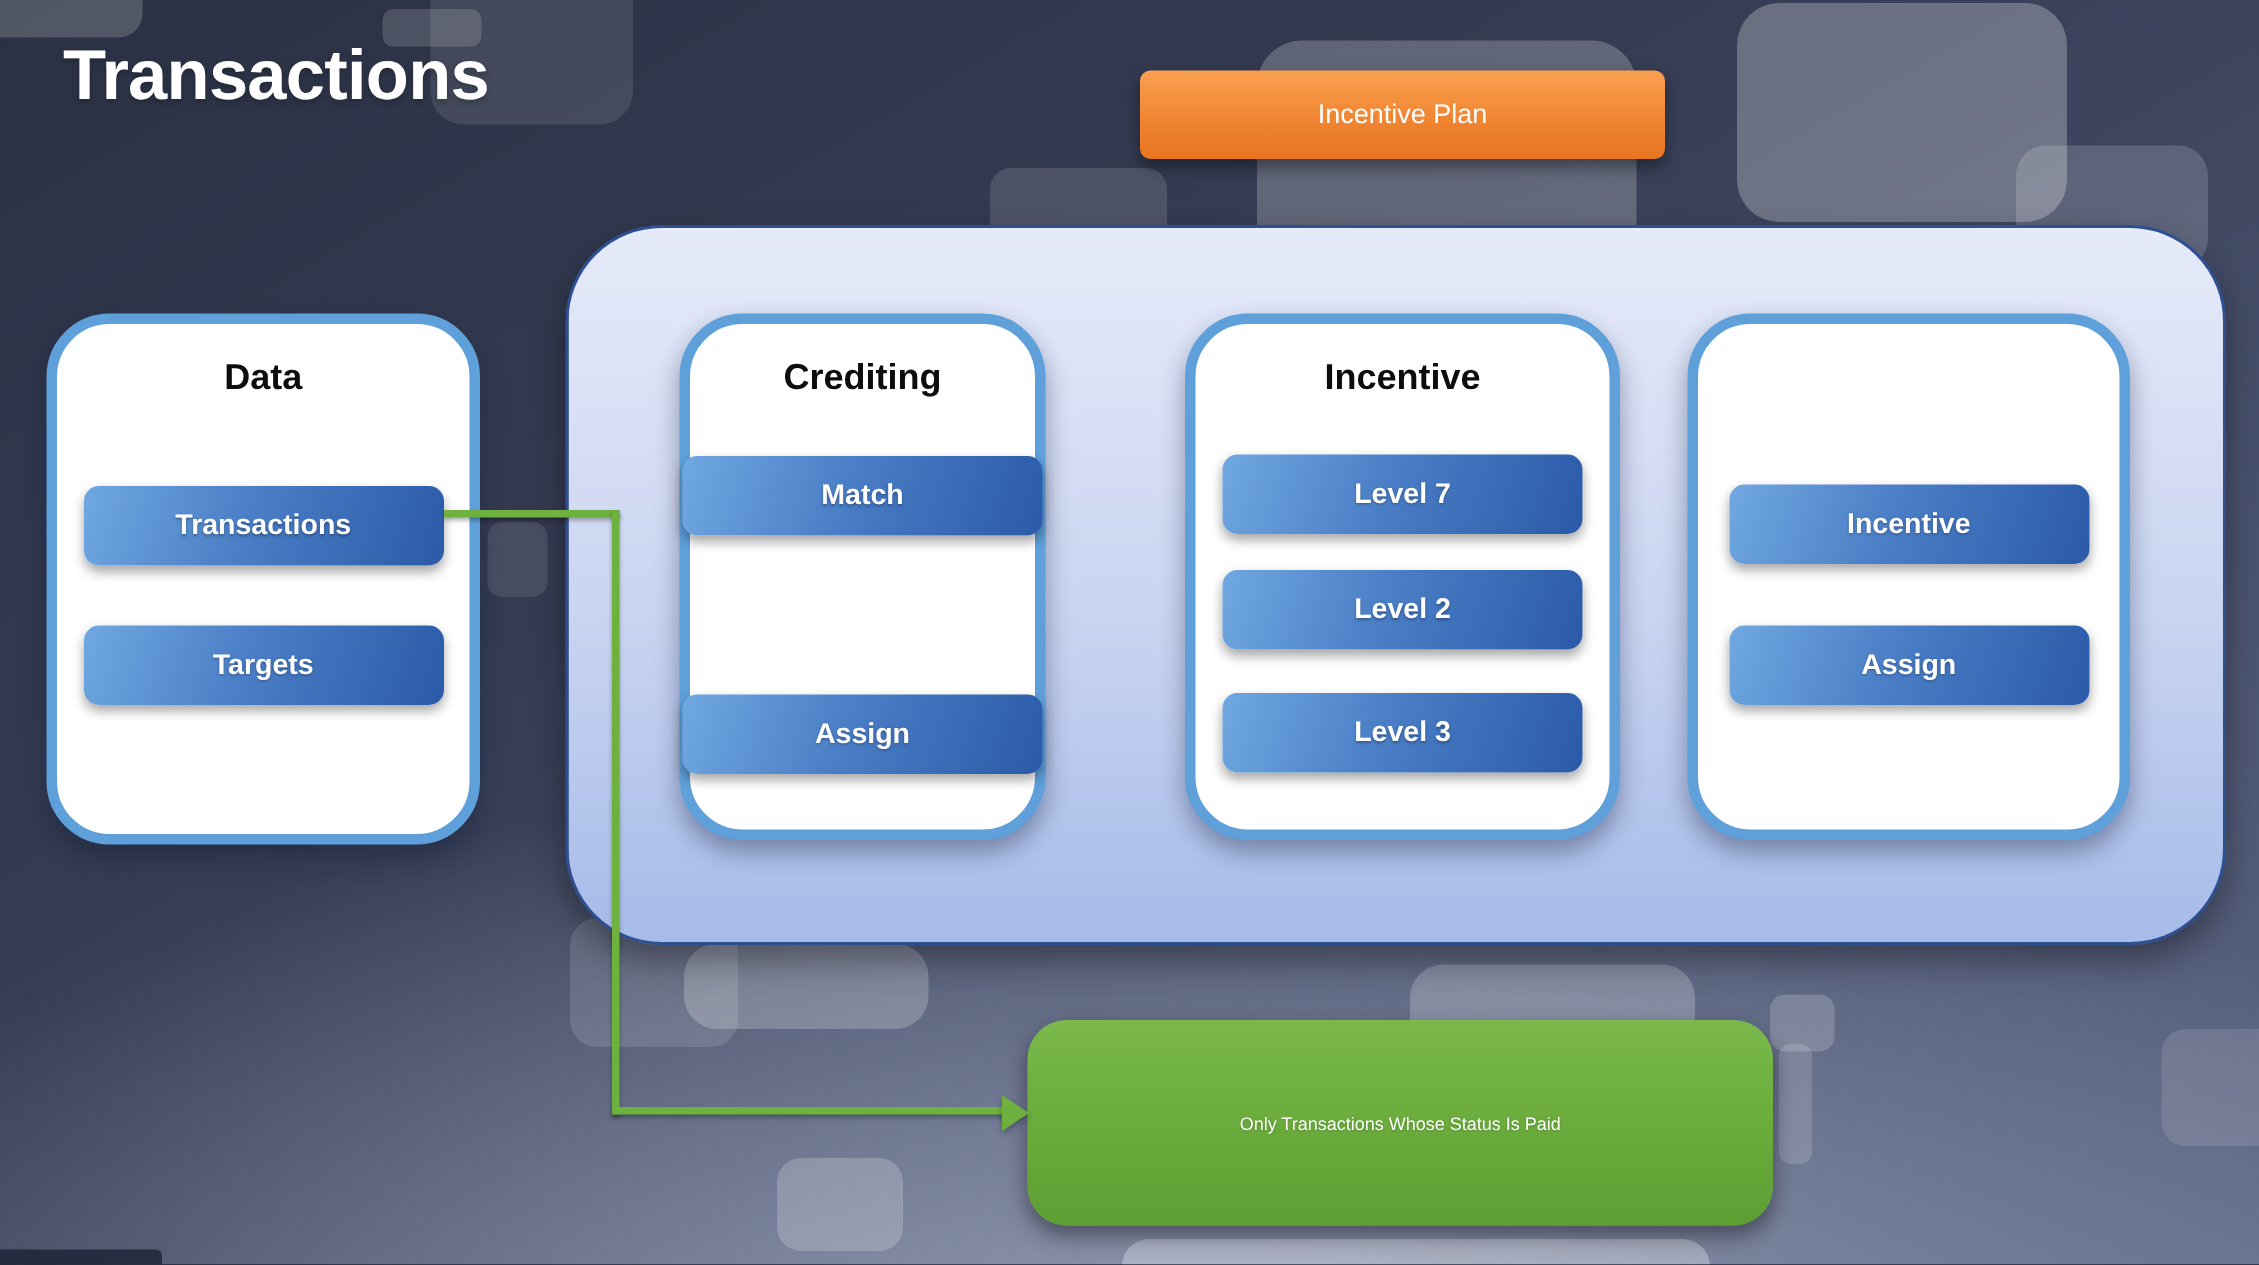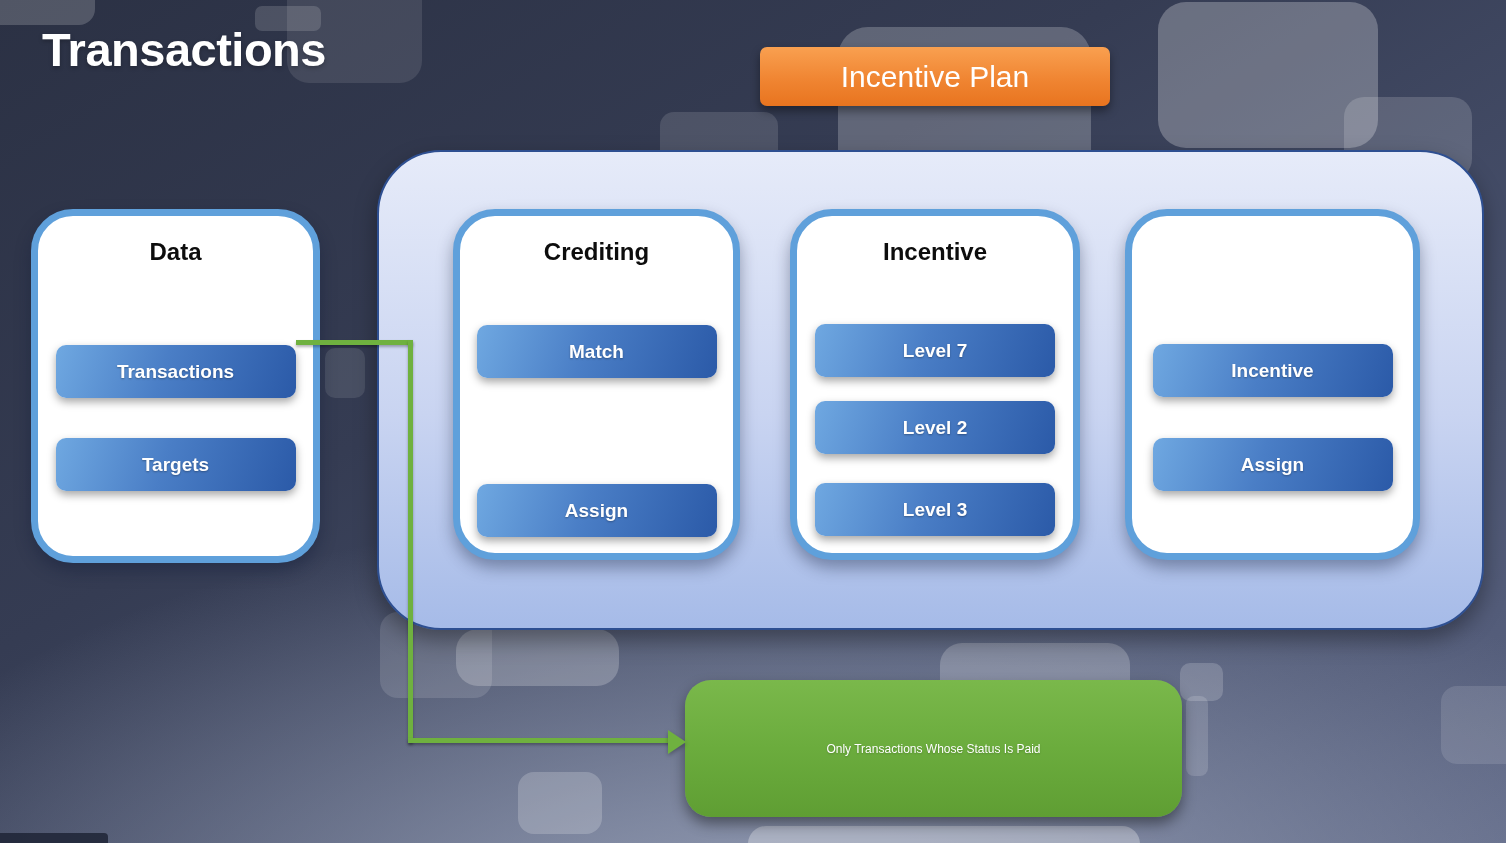--- a/index.html
+++ b/index.html
@@ -13,21 +13,21 @@
   .slide-title{
     position:absolute;left:42px;top:22px;z-index:4;
     color:#ffffff;font-size:47px;font-weight:700;letter-spacing:-0.5px;
     text-shadow:0 2px 4px rgba(0,0,0,0.25);
   }
   .incentive{
     position:absolute;left:760px;top:47px;width:350px;height:59px;z-index:4;
     border-radius:7px;display:flex;align-items:center;justify-content:center;
     background:linear-gradient(180deg,#f9a050 0%,#f08532 55%,#e8741f 100%);
     box-shadow:0 5px 10px rgba(0,0,0,0.4);
-    color:#ffffff;font-size:30px;cursor:pointer;
+    color:#ffffff;font-size:18px;cursor:pointer;
   }
   .plan-container{
     position:absolute;left:377px;top:150px;width:1107px;height:480px;z-index:2;
     box-sizing:border-box;border:2px solid #2e4f91;border-radius:64px;
     background:linear-gradient(180deg,#e6ebf9 0%,#c9d4f1 55%,#a6bbe8 100%);
     box-shadow:0 10px 22px rgba(0,0,0,0.35);
   }
   .panel{
     position:absolute;z-index:3;box-sizing:border-box;background:#ffffff;
     border:7px solid #5fa0db;border-radius:42px;
@@ -37,40 +37,40 @@
     margin-top:22px;text-align:center;
     font-size:24px;font-weight:700;color:#0d0d0d;
   }
   .btn{
     position:absolute;left:50%;transform:translateX(-50%);
     width:240px;height:53px;border-radius:10px;
     display:flex;align-items:center;justify-content:center;
     background:linear-gradient(108deg,#6fa8e1 0%,#4a7ec6 45%,#2b5aa8 100%);
     color:#ffffff;font-size:19px;font-weight:700;
     text-shadow:0 1px 2px rgba(0,0,0,0.3);
-    box-shadow:0 4px 8px rgba(0,0,0,0.35);cursor:pointer;margin-top:21px;
+    box-shadow:0 4px 8px rgba(0,0,0,0.35);cursor:pointer;
   }
   .seg{position:absolute;z-index:5;background:#6fb13f;box-shadow:0 2px 3px rgba(0,0,0,0.3);}
   .arrowhead{
     position:absolute;z-index:5;left:668px;top:730px;width:0;height:0;
     border-top:12px solid transparent;border-bottom:12px solid transparent;
     border-left:18px solid #6fb13f;
     filter:drop-shadow(0 2px 2px rgba(0,0,0,0.3));
   }
   .callout{
     position:absolute;left:685px;top:680px;width:497px;height:137px;z-index:3;
     border-radius:26px;display:flex;align-items:center;justify-content:center;
     background:linear-gradient(180deg,#7ab84b 0%,#6bac3d 50%,#5f9e33 100%);
     box-shadow:0 7px 14px rgba(0,0,0,0.42);
     color:#ffffff;font-size:12px;font-weight:500;
     text-shadow:0 1px 2px rgba(0,0,0,0.2);
   }
   
   .p-data{left:31px;top:209px;width:289px;height:354px;}
-  .p-crediting{left:453px;top:209px;width:287px;height:351px;}
+  .p-crediting{left:453px;top:209px;width:244px;height:351px;}
   .p-attainment{left:790px;top:209px;width:290px;height:351px;}
   .p-rewards{left:1125px;top:209px;width:295px;height:351px;}
 </style>
 </head>
 <body>
 
 <div class="slide">
 
   <div class="tile" style="left:-30px;top:-40px;width:125px;height:65px;border-radius:16px;background:rgba(255,255,255,0.18);"></div>
   <div class="tile" style="left:255px;top:6px;width:66px;height:25px;border-radius:7px;background:rgba(255,255,255,0.15);"></div>

